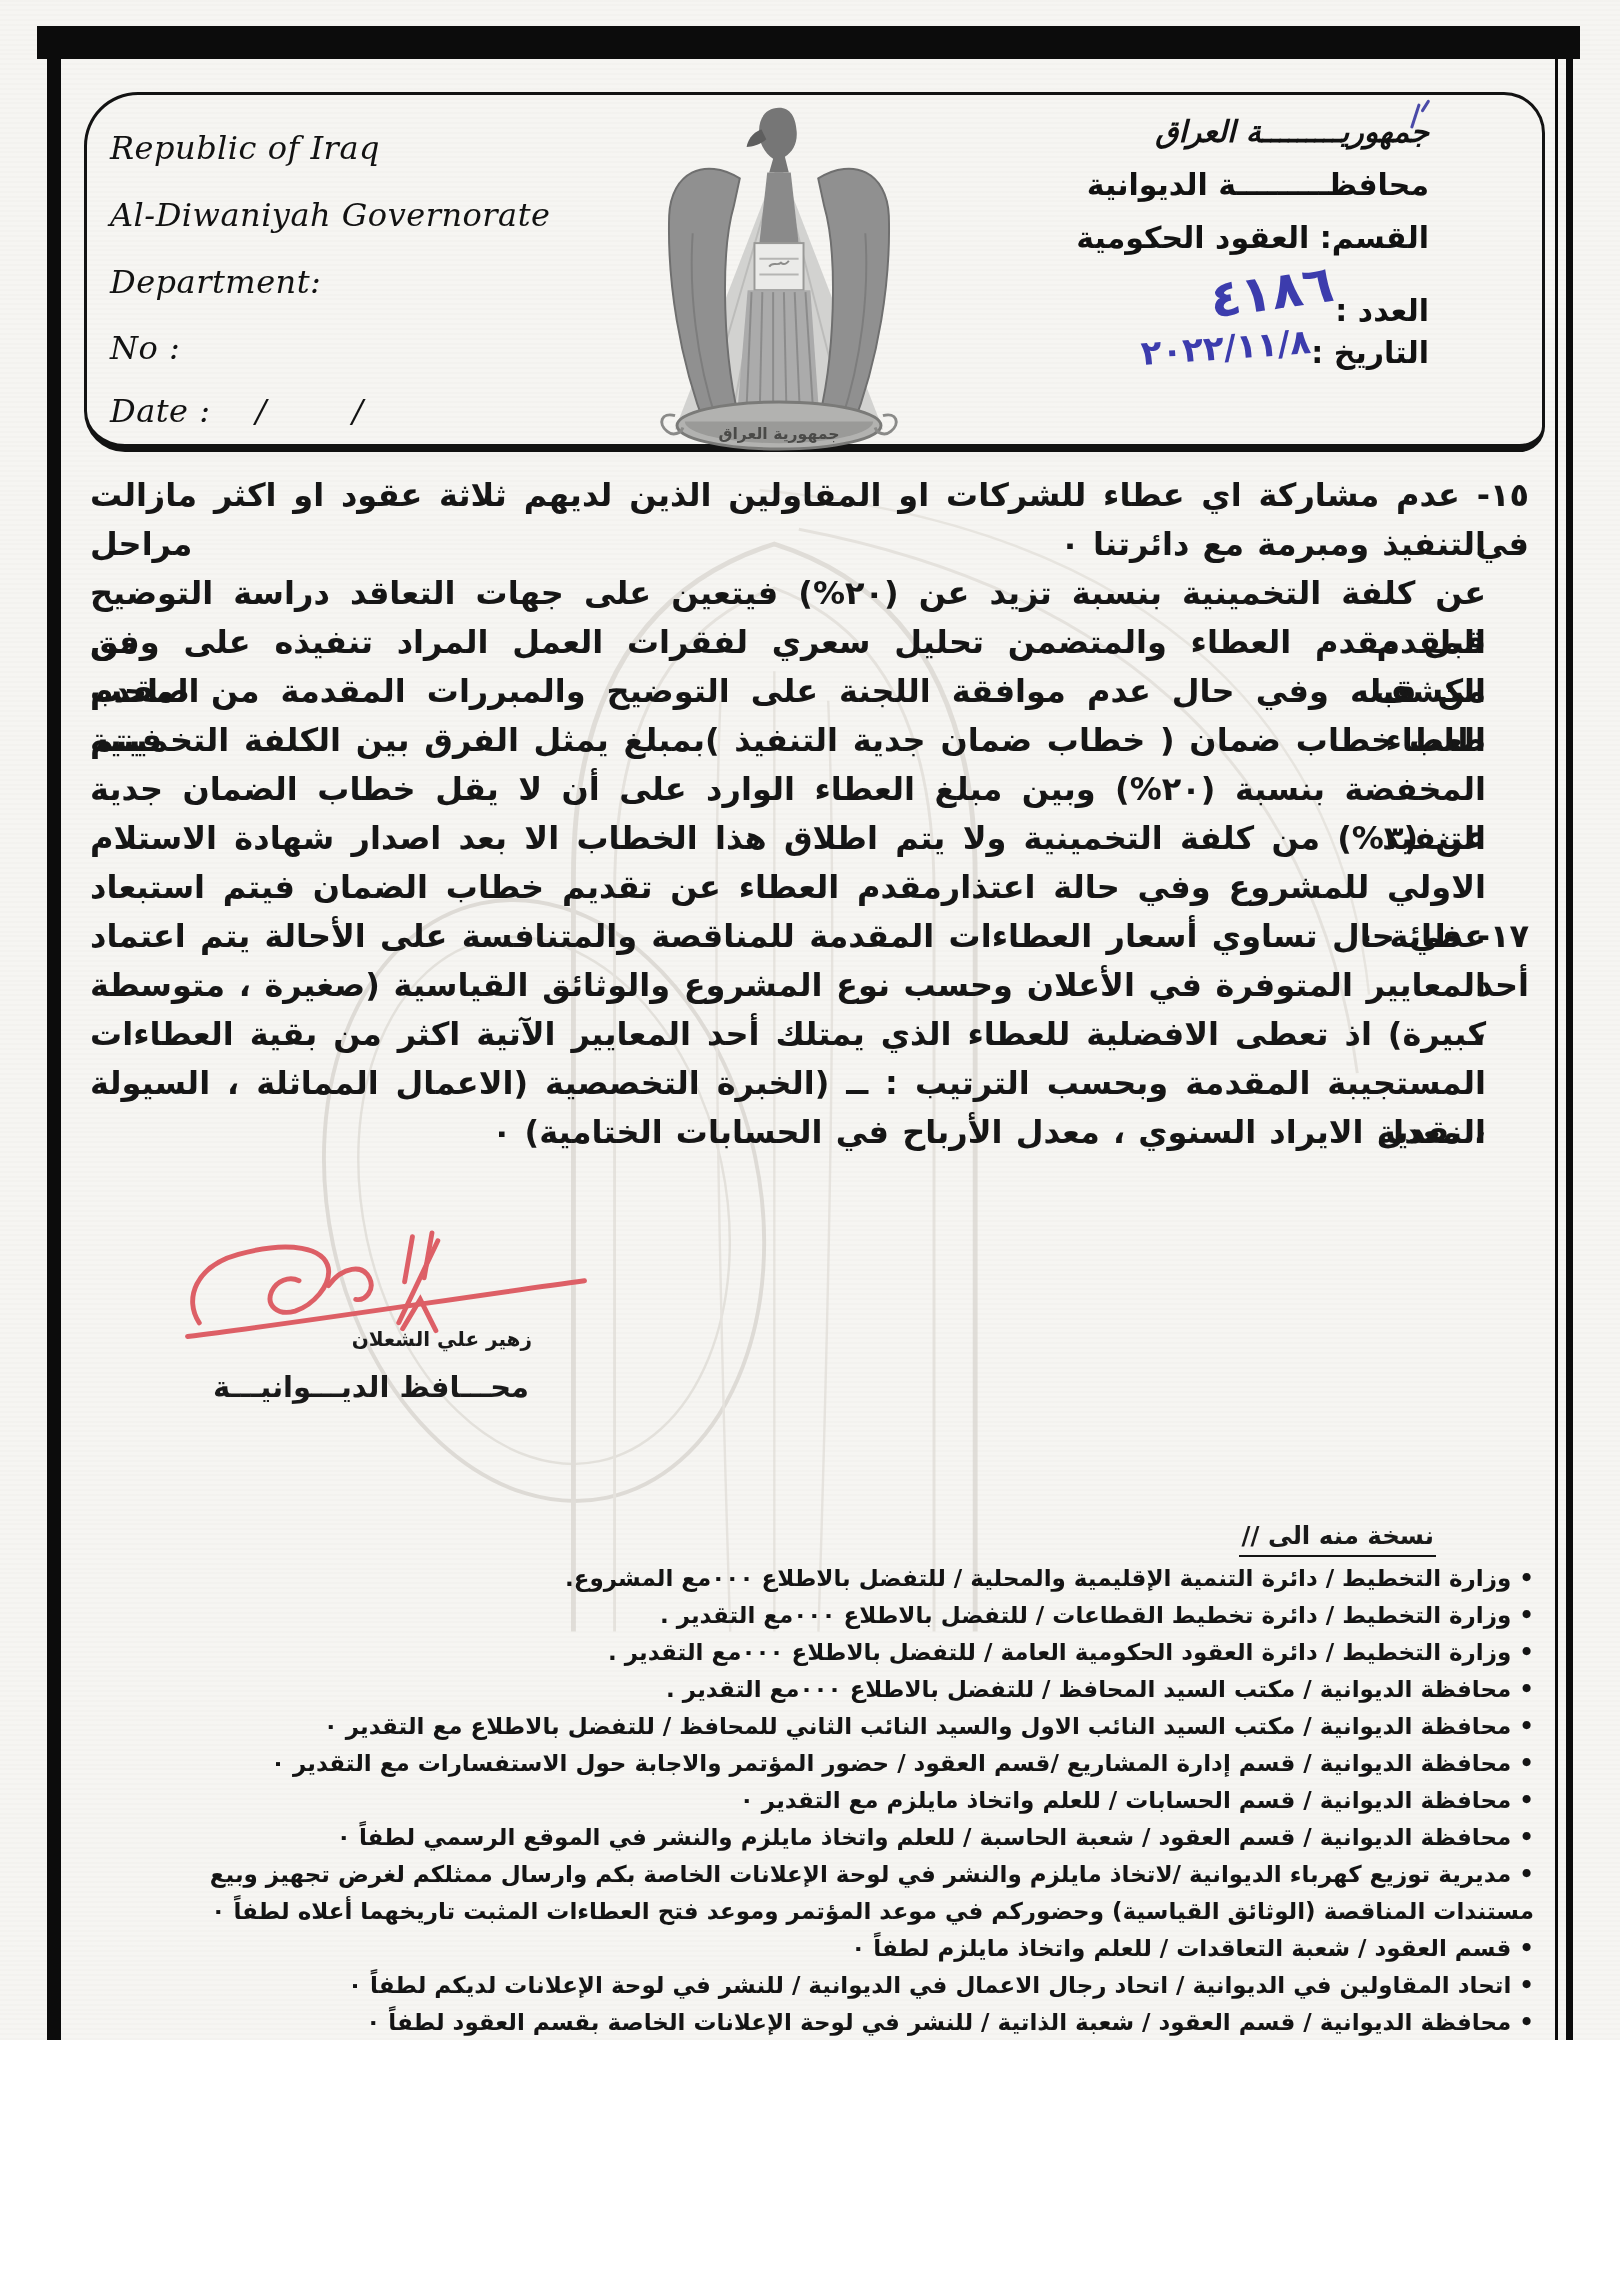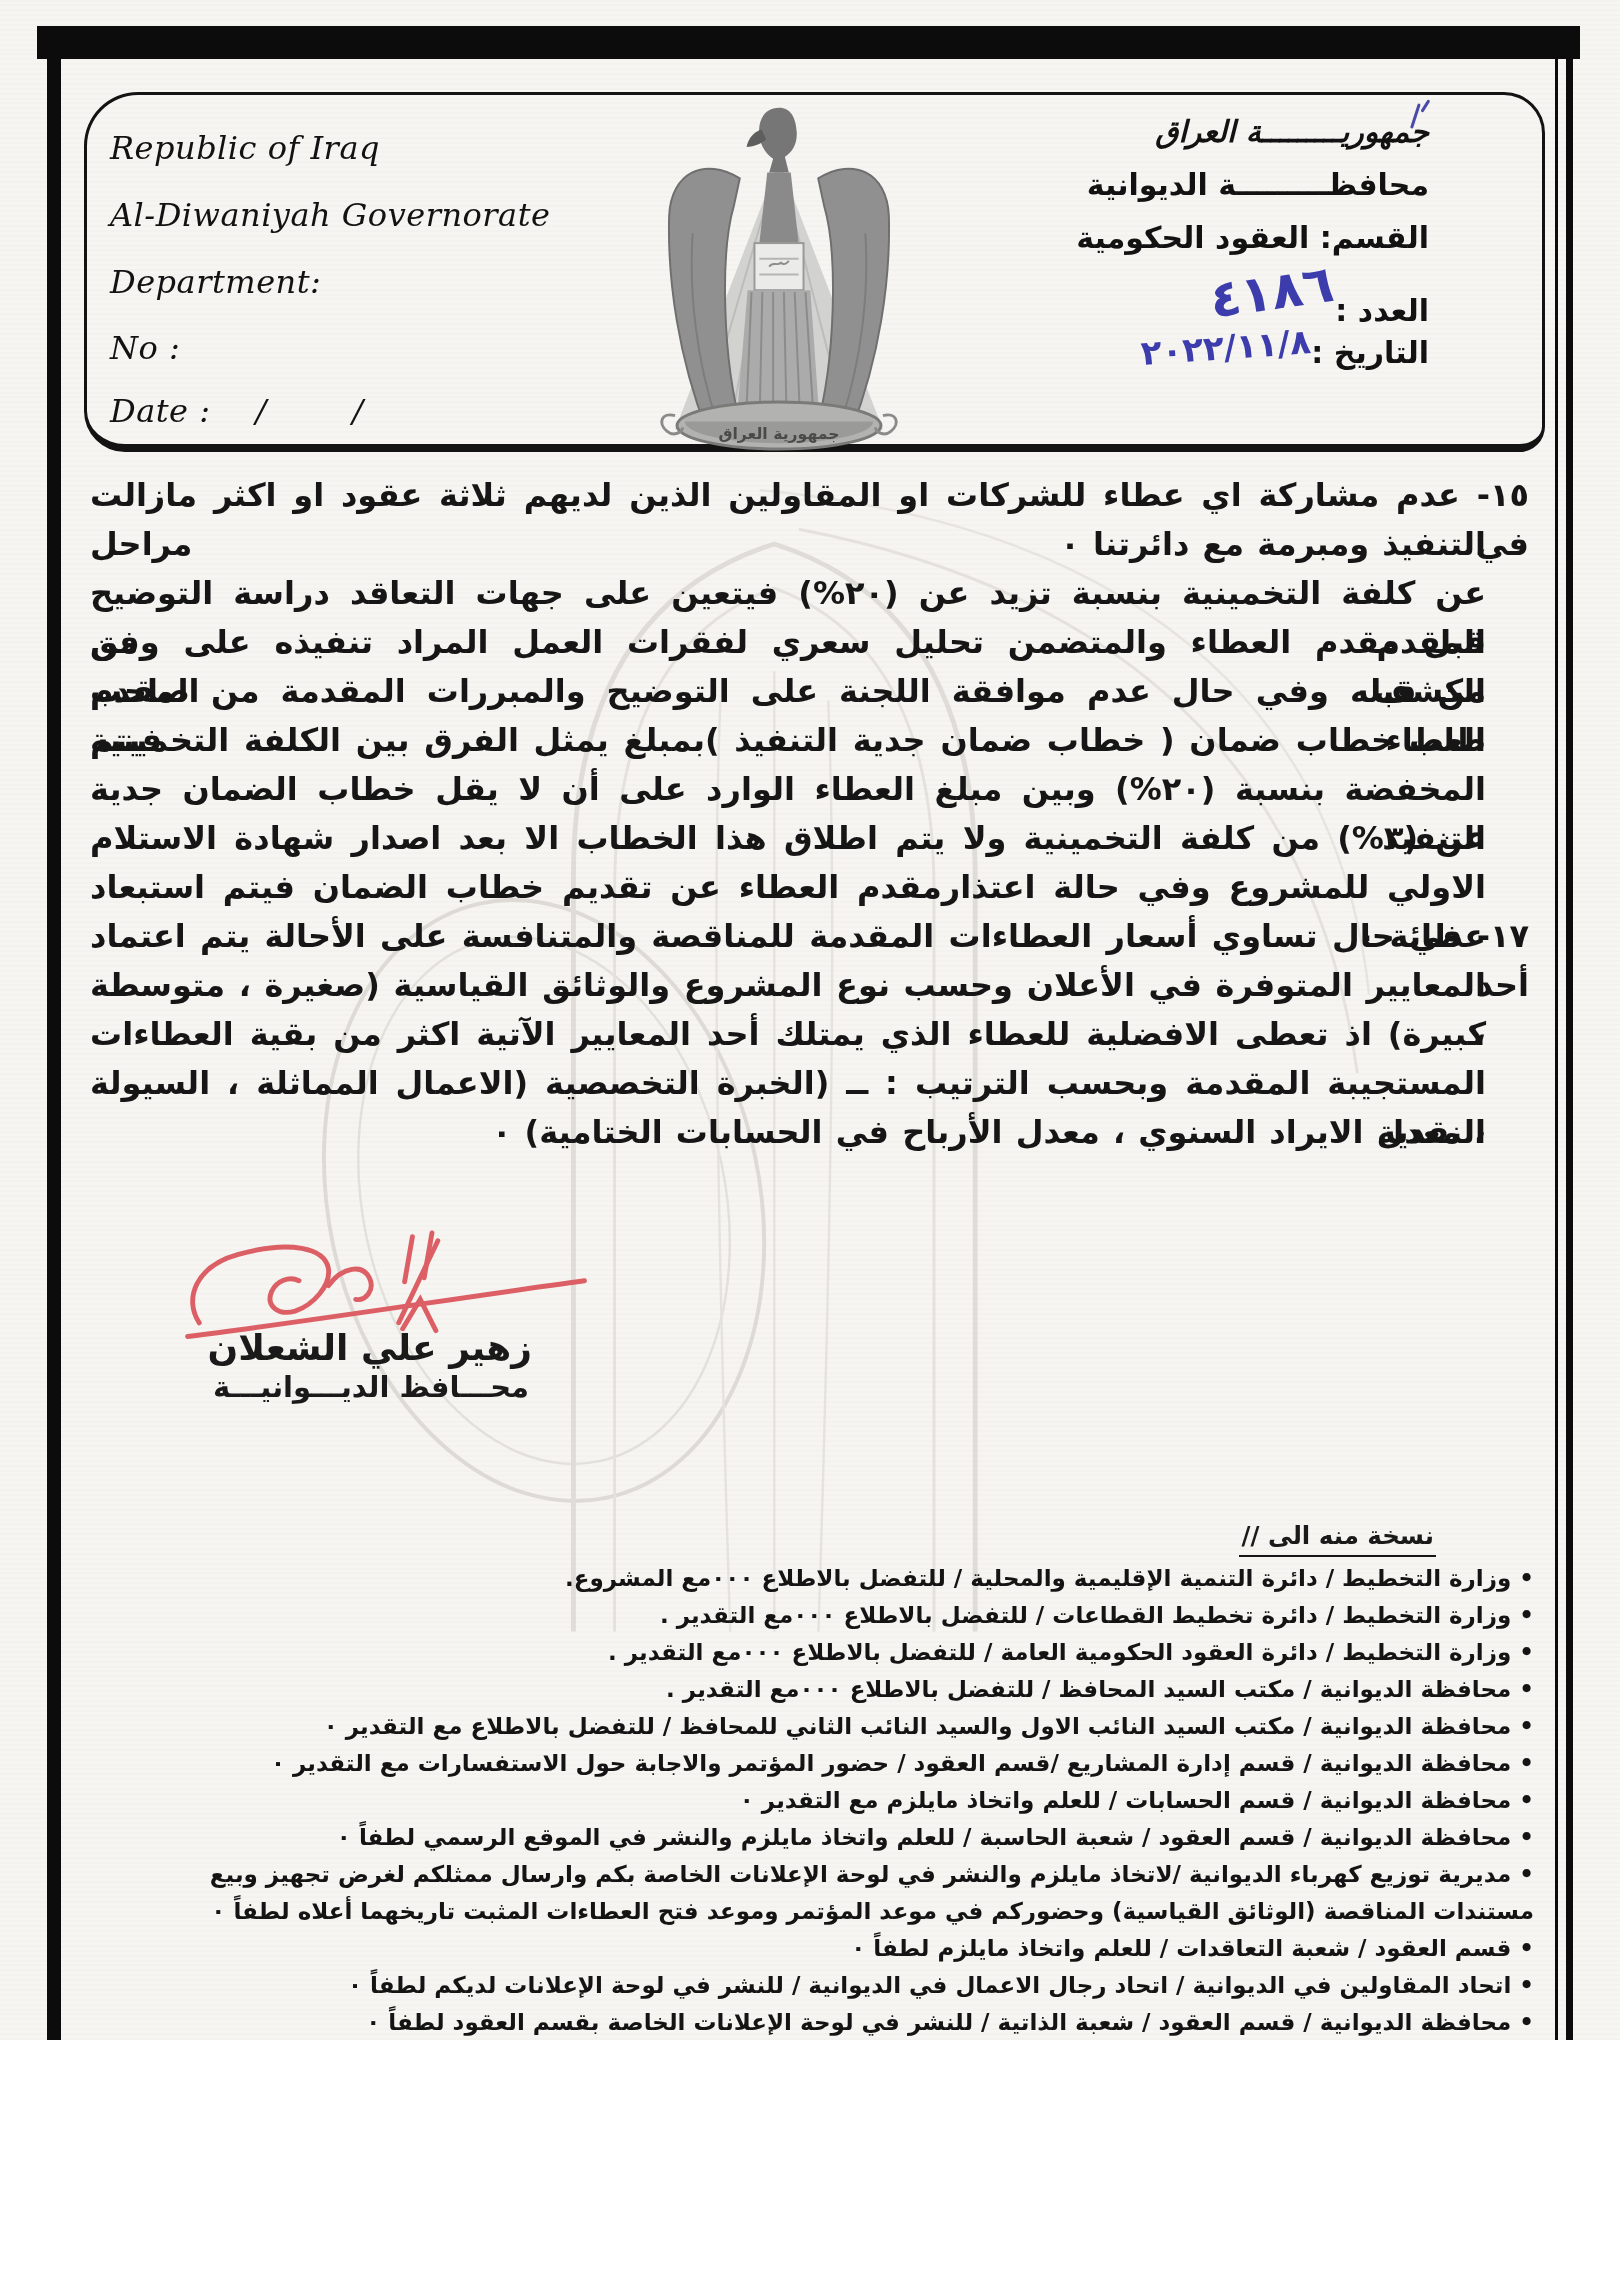--- a/index.html
+++ b/index.html
@@ -23,21 +23,21 @@
   .date-val{font-size:34px;transform:rotate(-4deg) translateY(-3.9px);letter-spacing:2px;margin-left:9.8px;}
   .ink-tick{position:absolute;background:#4a4aa8;border-radius:2px;}
   
   .body-text{position:absolute;left:90px;right:91px;top:471px;direction:rtl;
     font-size:32px;font-weight:bold;line-height:49px;word-spacing:2px;color:#161616;}
   .bl{text-align:justify;text-align-last:justify;height:49px;}
   .bl.cont{padding-right:43px;}
   .bl.last{text-align-last:right;}
   
   .gov-name{position:absolute;left:267px;top:1327px;width:265px;text-align:right;direction:rtl;
-    font-size:36px;font-weight:bold;white-space:nowrap;}
+    font-size:20px;font-weight:bold;white-space:nowrap;}
   .gov-title{position:absolute;left:253px;top:1370px;width:276px;text-align:right;direction:rtl;
     font-size:29px;font-weight:bold;white-space:nowrap;}
   
   .copies-head{position:absolute;right:184px;top:1521px;direction:rtl;font-size:24.5px;font-weight:bold;
     border-bottom:2.9px solid #141414;padding:0 2px 4.9px 2px;white-space:nowrap;}
   .copies{position:absolute;right:86px;left:250px;top:1560px;direction:rtl;
     font-size:23px;font-weight:bold;line-height:37px;color:#141414;}
   .cl{text-align:right;white-space:nowrap;height:37px;}
   .cl::before{content:"• ";}
   .cl.cont::before{content:"";}

